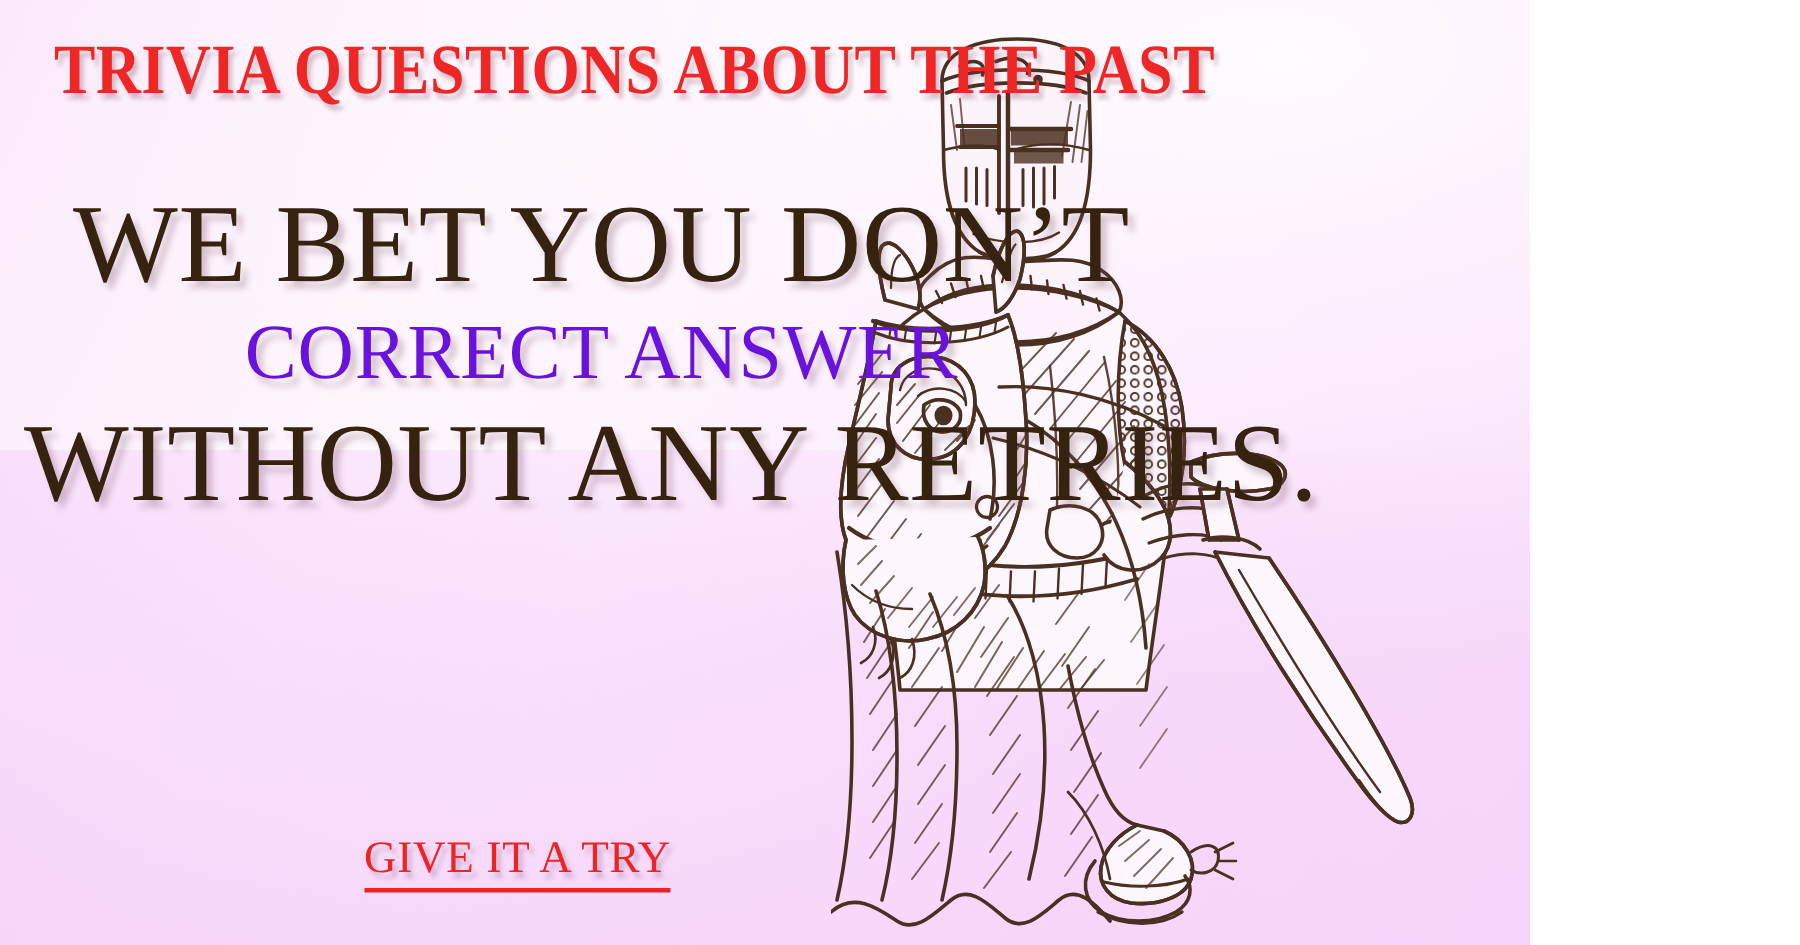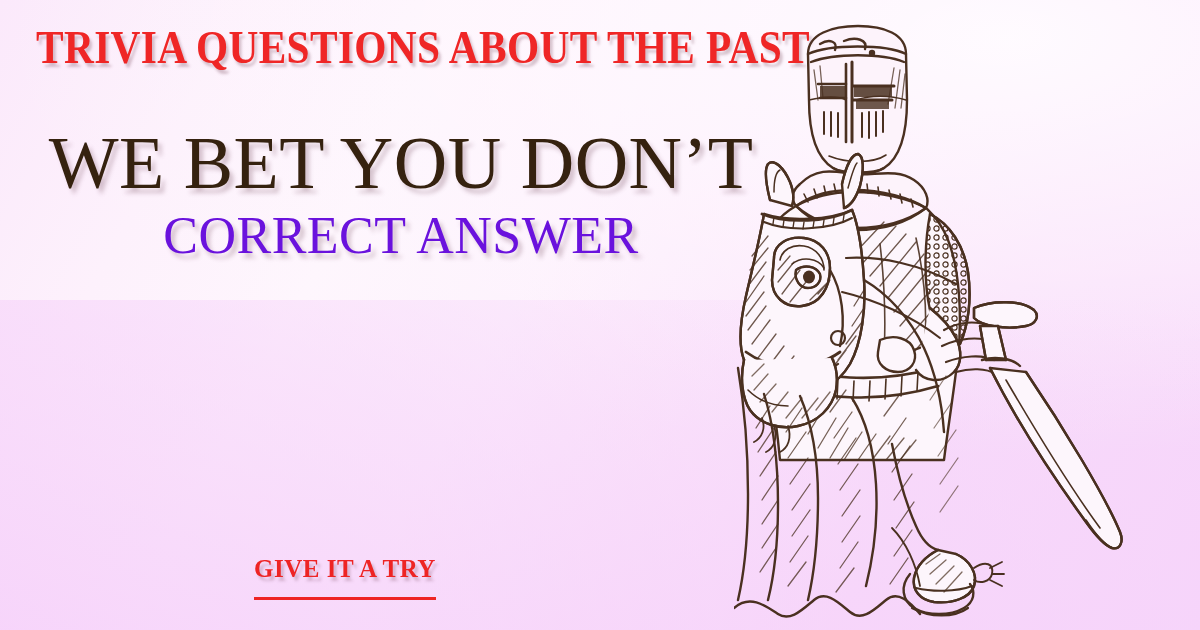--- a/index.html
+++ b/index.html
@@ -3,21 +3,21 @@
 <meta charset="utf-8">
 <title>Trivia Questions About The Past</title>
 <style>
   html, body {
     margin: 0;
     padding: 0;
     background: #ffffff;
   }
   .poster {
     position: relative;
-    width: 1200px;
+    width: 1020px;
     height: 630px;
     overflow: hidden;
     font-family: "Liberation Serif", "DejaVu Serif", serif;
     background:
       radial-gradient(120% 95% at 84% 6%, rgba(255,252,255,0.95) 0%, rgba(255,247,254,0.55) 38%, rgba(255,240,253,0.0) 70%),
       linear-gradient(118deg,
         #fbe9fb 0%,
         #fdf1fc 16%,
         #fef6fd 30%,
         #fdf2fd 44%,
@@ -88,28 +88,28 @@
   .cta {
     position: absolute;
     left: 0;
     top: 556px;
     width: 690px;
     z-index: 6;
     text-align: center;
   }
   .cta-link {
     display: inline-block;
-    font-size: 25px;
+    font-size: 30px;
     line-height: 1.05;
-    font-weight: 700;
+    font-weight: 400;
     letter-spacing: 0.5px;
     color: #ee2424;
     text-decoration: none;
     border-bottom: 3px solid #ee2424;
-    padding-bottom: 15px;
+    padding-bottom: 4px;
     text-shadow: 3px 4px 3px rgba(120, 70, 90, 0.28);
     cursor: pointer;
   }
 
   
   .art {
     position: absolute;
     right: -4px;
     top: 8px;
     width: 470px;
@@ -121,20 +121,21 @@
 </head>
 <body>
 
 <div class="poster">
 
   <div class="kicker">TRIVIA QUESTIONS ABOUT THE PAST</div>
 
   <div class="copy">
     <span class="line l1">WE BET YOU DON’T</span>
     <span class="line l3">CORRECT ANSWER</span>
+    <span class="line l5">WITHOUT ANY RETRIES.</span>
   </div>
 
   <div class="cta">
     <a class="cta-link">GIVE IT A TRY</a>
   </div>
 
   <div class="art">
     <svg viewBox="0 0 470 625" xmlns="http://www.w3.org/2000/svg" fill="none" stroke="#4a3020" stroke-width="2.4" stroke-linecap="round" stroke-linejoin="round">
       <defs>
         <pattern id="hatchA" width="7" height="7" patternTransform="rotate(58)" patternUnits="userSpaceOnUse">

